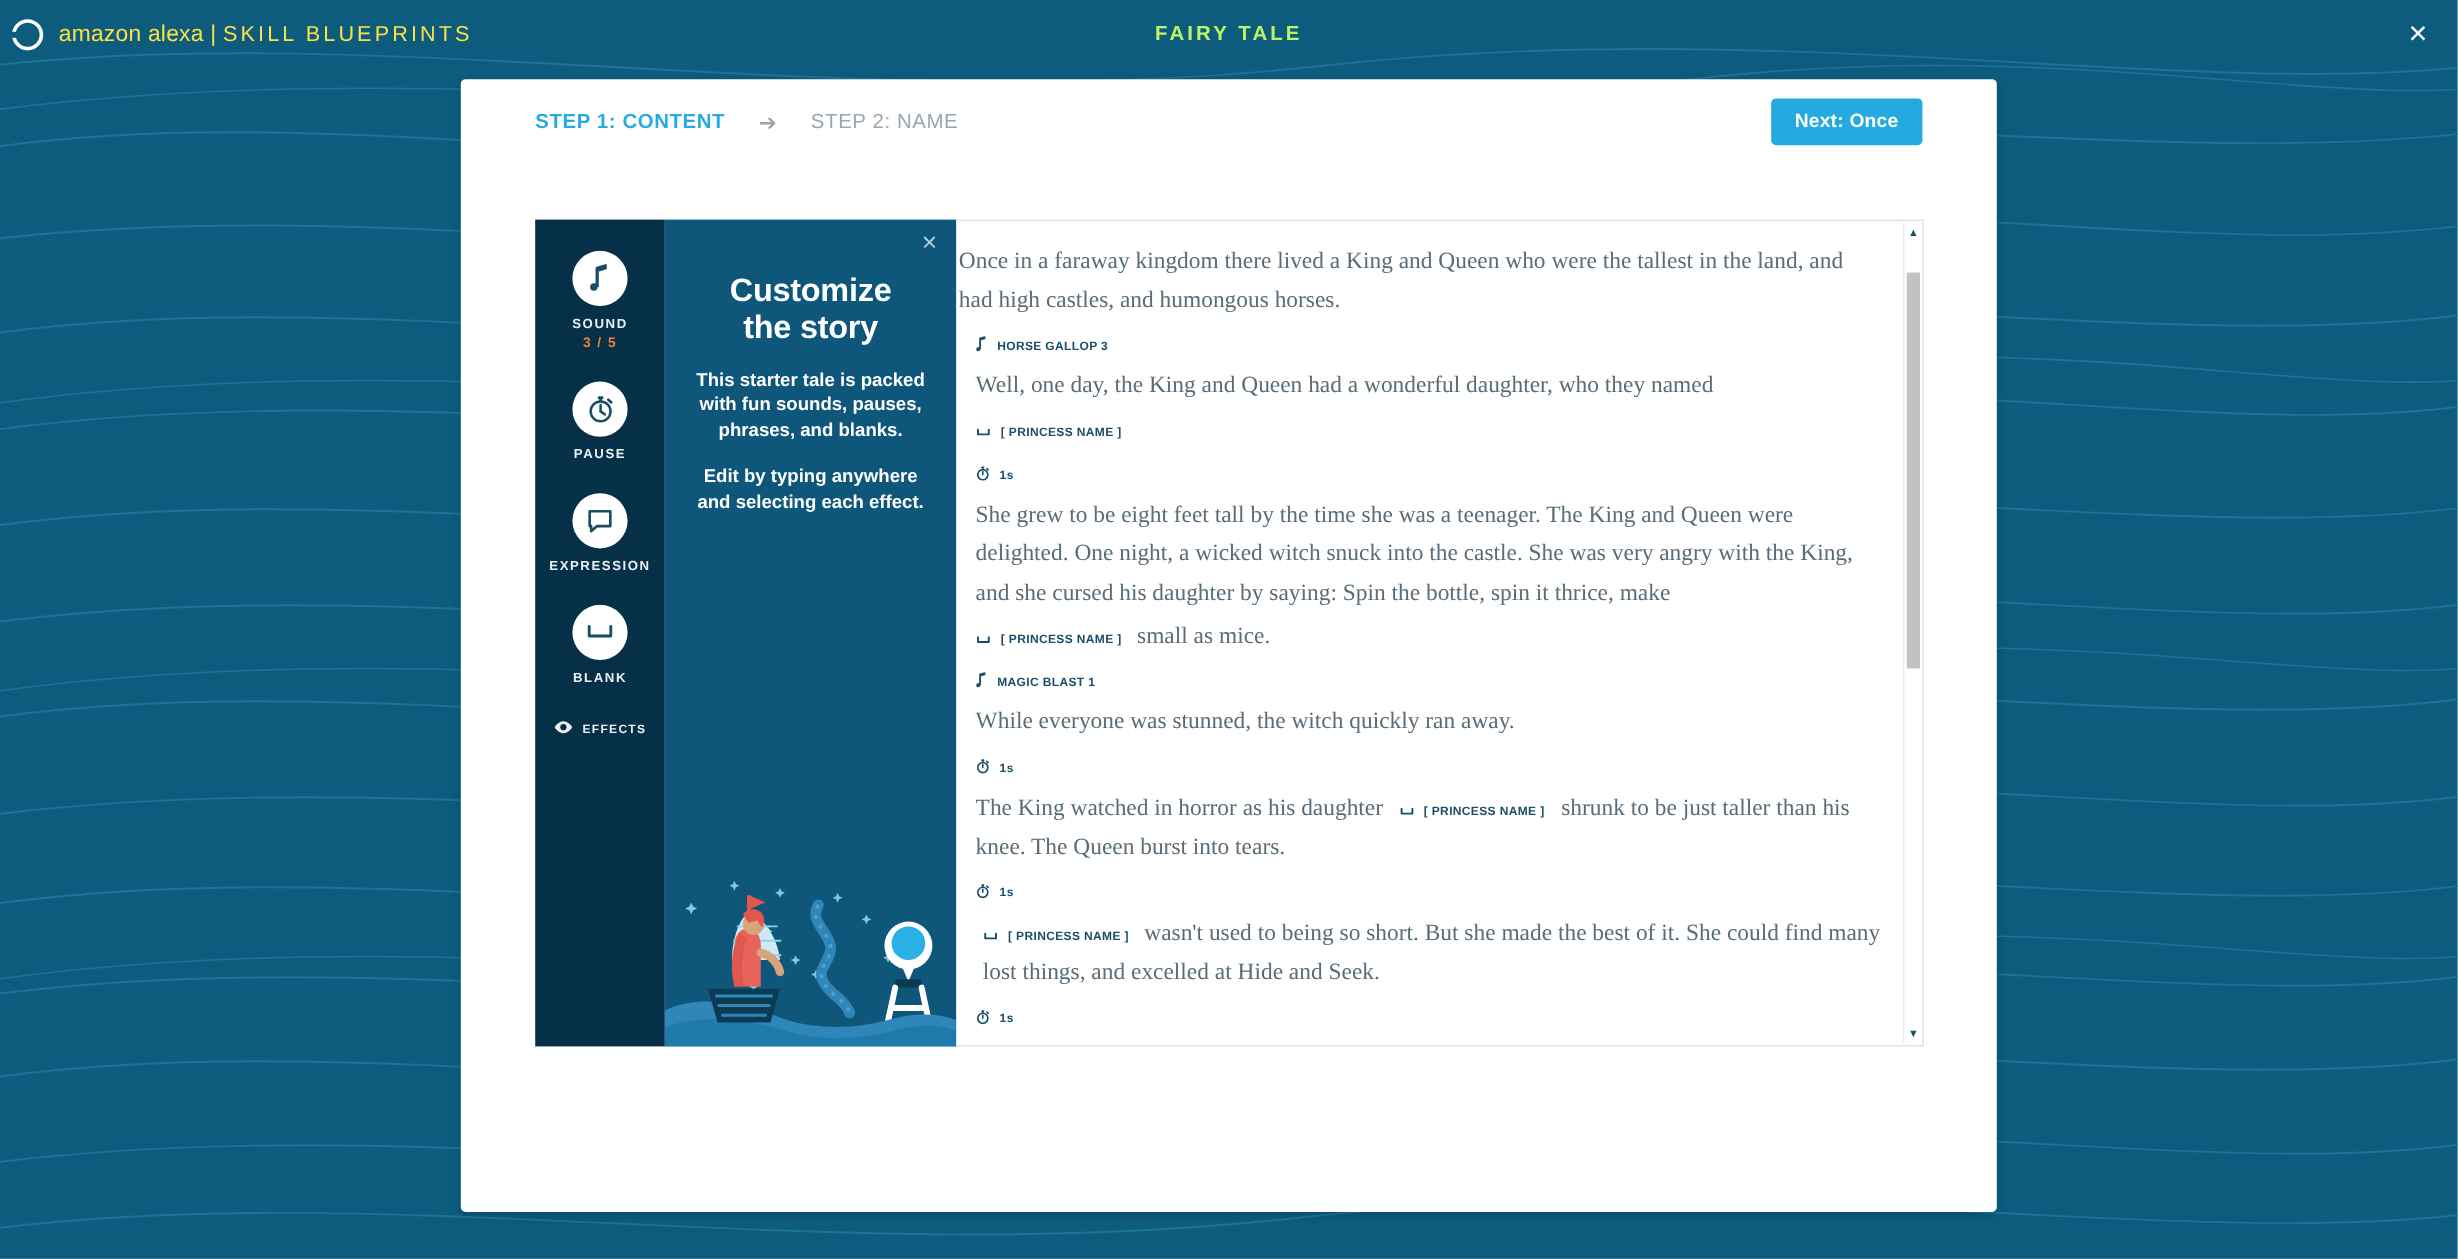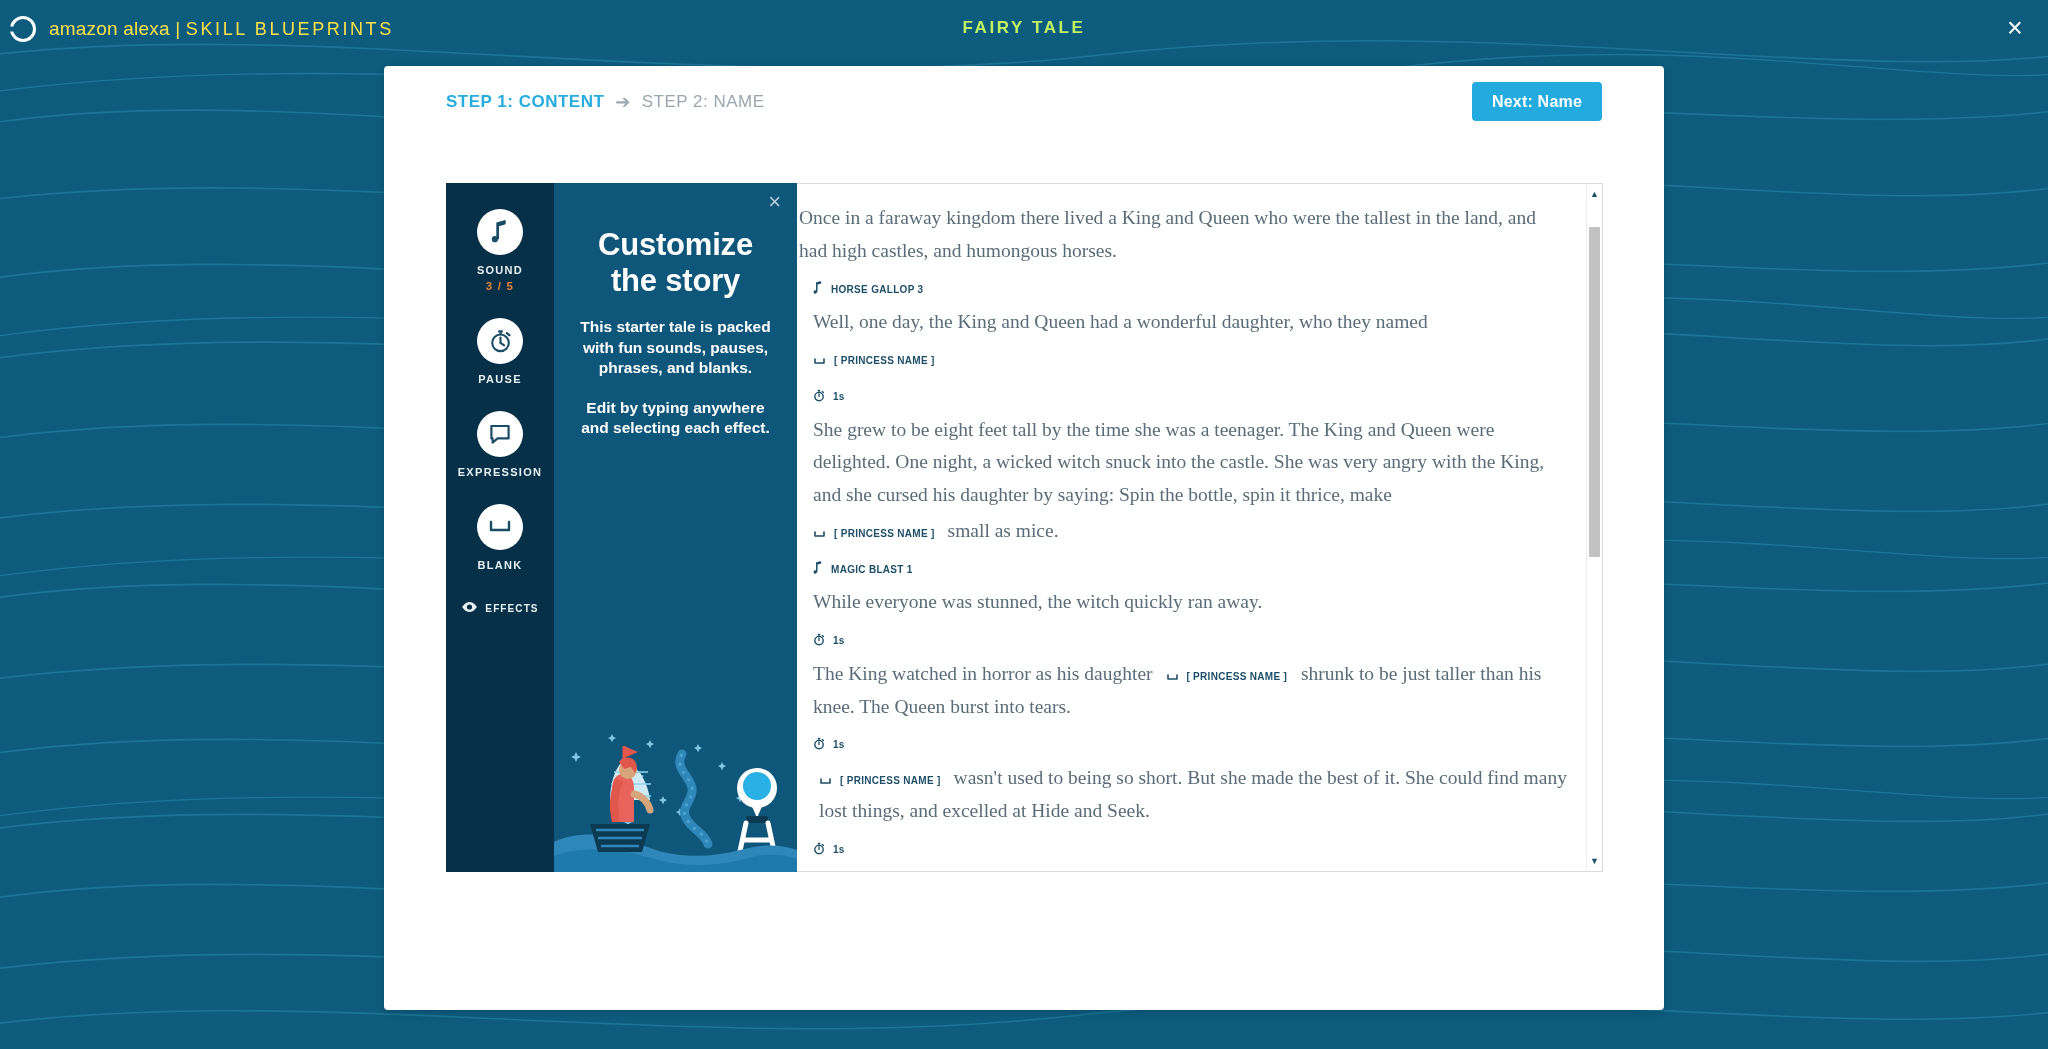--- a/index.html
+++ b/index.html
@@ -109,21 +109,21 @@
     height: 60px;
     position: relative;
   }
 
   #steps {
     position: absolute;
     left: 62px;
     top: 26px;
     display: flex;
     align-items: center;
-    gap: 11px;
+    gap: 28px;
     font-size: 17px;
     letter-spacing: .3px;
   }
   .step-active {
     color: #27acdf;
     font-weight: bold;
     letter-spacing: .5px;
     cursor: pointer;
   }
   .step-arrow { color: #9aa7ae; font-size: 18px; line-height: 1; }
@@ -228,21 +228,21 @@
     right: 16px; top: 8px;
     color: #b9cbd6;
     font-size: 22px;
     font-weight: 300;
     line-height: 1;
     cursor: pointer;
   }
   #promo-title {
     margin: 44px 18px 0 18px;
     color: #ffffff;
-    font-size: 31px;
+    font-size: 27px;
     font-weight: bold;
     text-align: center;
     line-height: 1.16;
     letter-spacing: -.2px;
   }
   #promo-body1, #promo-body2 {
     margin: 0 18px;
     color: #ffffff;
     font-size: 15.5px;
     font-weight: bold;
@@ -387,21 +387,21 @@
 </div>
 
 <div id="card">
 
   <div id="card-header">
     <div id="steps">
       <span class="step-active">STEP 1: CONTENT</span>
       <span class="step-arrow">➔</span>
       <span class="step-inactive">STEP 2: NAME</span>
     </div>
-    <button id="next-button">Next: Name</button>
+    <button id="next-button">Next: Once</button>
   </div>
 
   <div id="editor">
 
     <div id="tool-rail">
 
       <div class="tool">
         <div class="tool-circle">
           <svg width="22" height="24" viewBox="0 0 22 24" aria-hidden="true">
             <path d="M9 19.2a3.1 3.1 0 1 1-3.1-3.1c.5 0 1 .1 1.4.3V3.2c0-.5.3-.9.8-1l7.3-2a1 1 0 0 1 1.3 1v2.3c0 .5-.3.9-.8 1L10 6.2v13z" fill="#1b4c66"></path>

